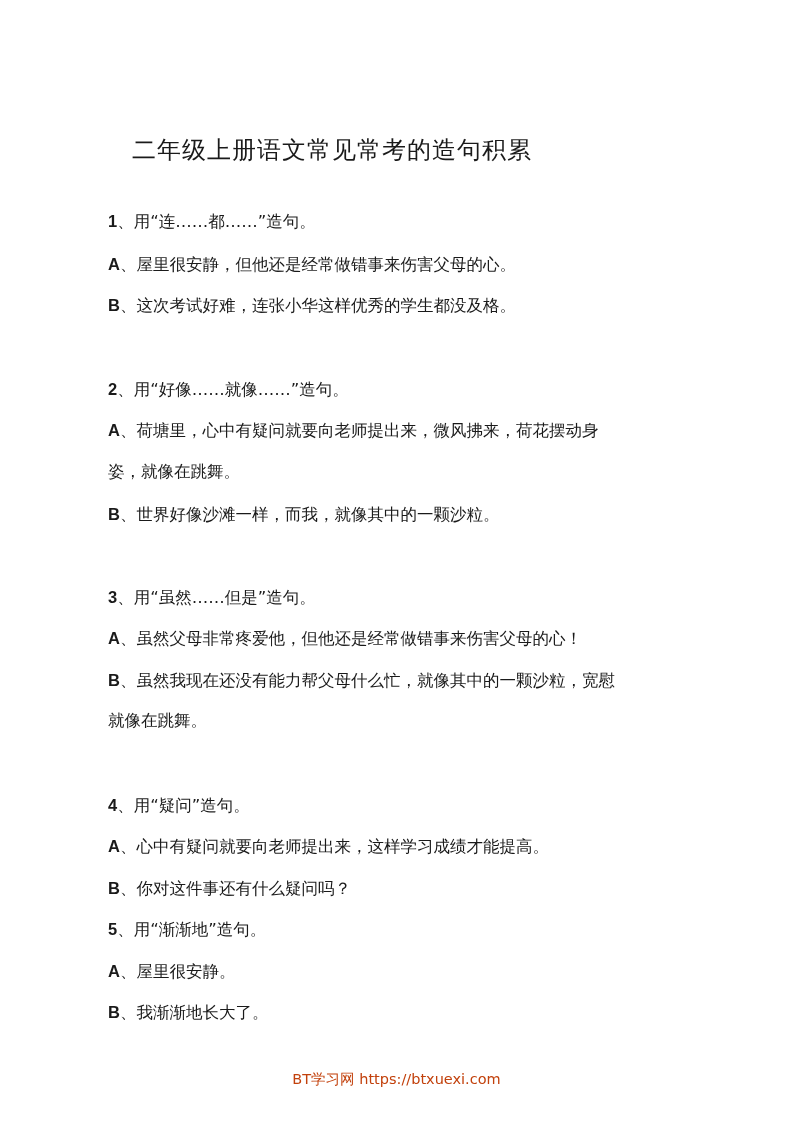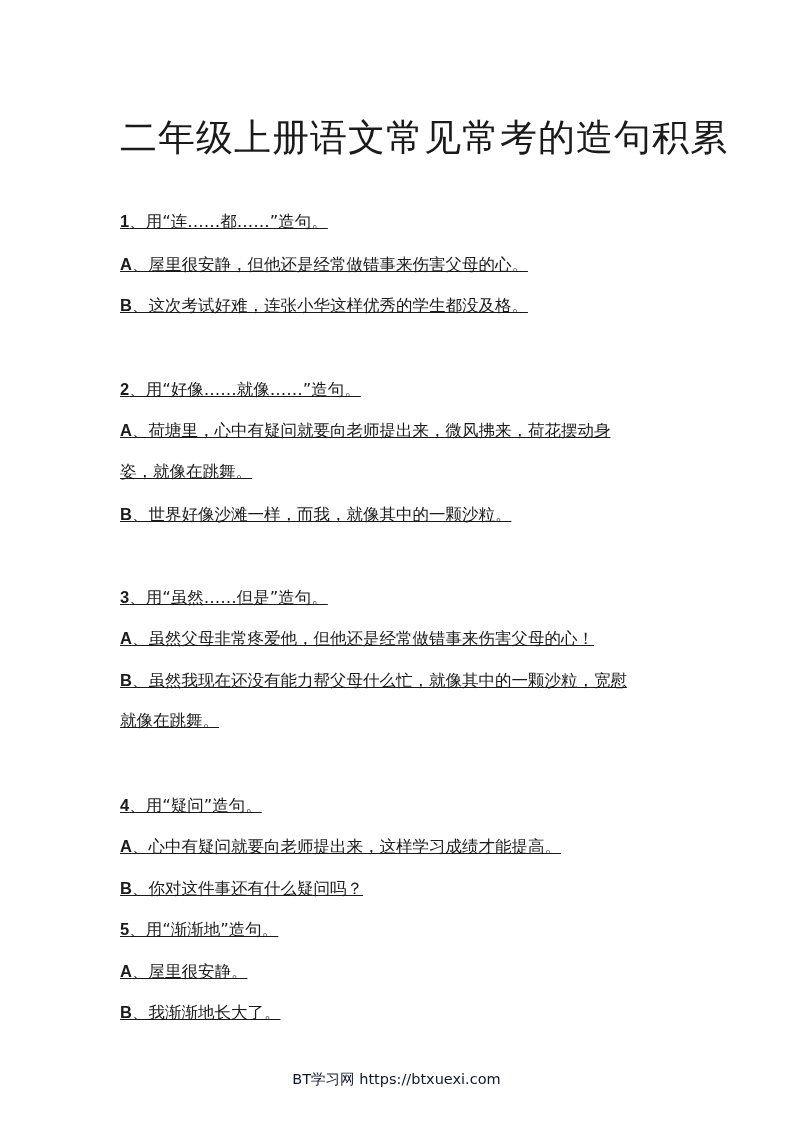--- a/index.html
+++ b/index.html
@@ -12,47 +12,46 @@
       height: 1122px;
       position: relative;
       overflow: hidden;
       color: #1a1a1a;
       font-family: "DejaVu Sans", "Liberation Sans", sans-serif;
     }
     .page-title {
       position: absolute;
       left: 120px;
       top: 118px;
-      font-size: 37px;
+      font-size: 24px;
       line-height: 40px;
       font-weight: normal;
       letter-spacing: 1px;
-      margin: 0;
+      margin: 12px;
       white-space: nowrap;
     }
     .line {
       position: absolute;
-      left: 120px;
+      left: 108px;
       font-size: 16.5px;
       line-height: 24px;
       white-space: nowrap;
-      text-decoration: underline;
     }
     .line .lbl {
       font-family: "Liberation Sans", sans-serif;
       font-weight: bold;
     }
     .footer {
       position: absolute;
       left: 0;
       width: 793px;
       top: 1070px;
       text-align: center;
       font-size: 14.5px;
-      color: #0f172a;
+      color: #c2410c;
       font-family: "DejaVu Sans", sans-serif;
     }
   </style>
 </head>
 <body>
 
 <h1 class="page-title">二年级上册语文常见常考的造句积累</h1>
 
 <div class="line" style="top:209px">
   <span class="lbl">1</span><span>、用“连……都……”造句。</span>

